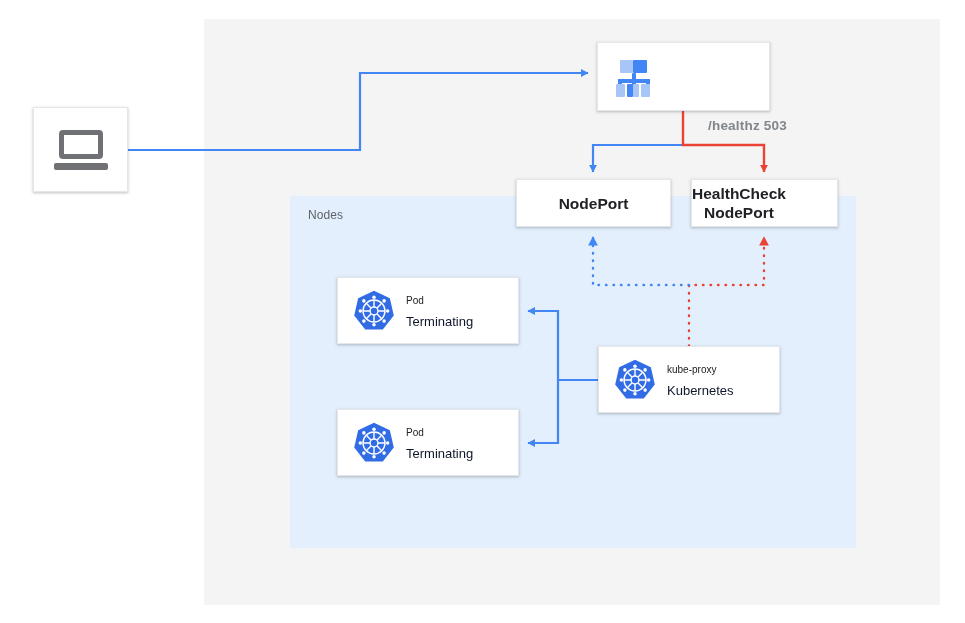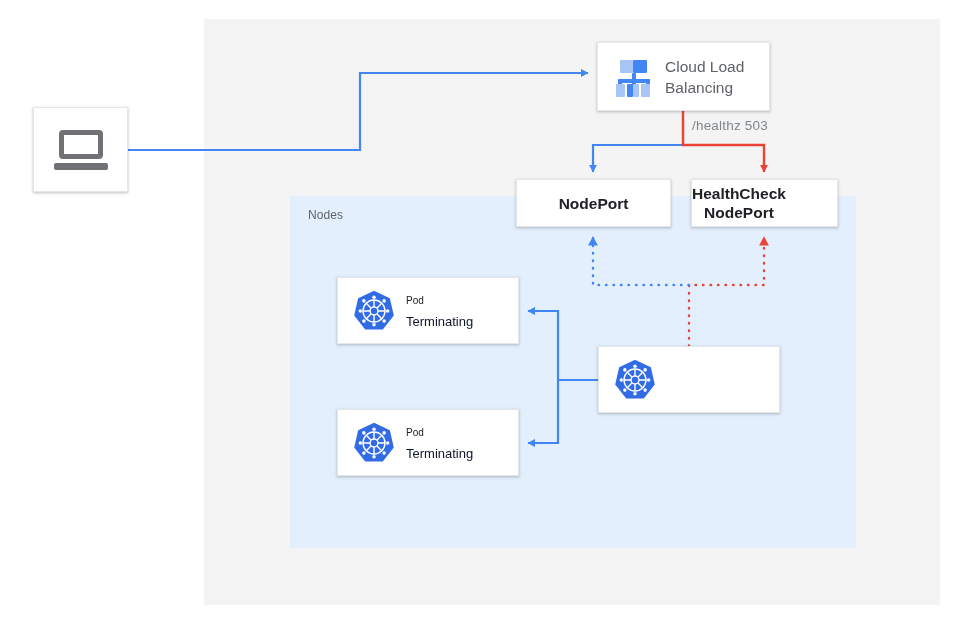--- a/index.html
+++ b/index.html
@@ -51,21 +51,21 @@
 
   
   #kubeproxy-card{left:598px;top:346px;width:182px;height:67px;padding-left:14px;}
   #pod1-card{left:337px;top:277px;width:182px;height:67px;padding-left:14px;}
   #pod2-card{left:337px;top:409px;width:182px;height:67px;padding-left:14px;}
   .k8s{width:44px;height:44px;flex:none;margin-right:10px;}
 
   
   .wires{position:absolute;left:0;top:0;width:965px;height:623px;pointer-events:none;}
 
-  .healthz{position:absolute;left:692px;top:118px;font-size:13.5px;font-weight:normal;color:#80868b;letter-spacing:.2px;}
+  .healthz{position:absolute;left:708px;top:118px;font-size:13.5px;font-weight:bold;color:#80868b;letter-spacing:.2px;}
 </style>
 </head>
 <body>
 
 <div class="stage">
 
   <div class="outer-region"></div>
   <div class="nodes-region"></div>
   <div class="nodes-label">Nodes</div>
 
@@ -126,24 +126,20 @@
         <i class="tr"></i>
         <i class="stem"></i>
         <i class="bar"></i>
       <i class="d1"></i>
         <i class="d2"></i>
         <i class="d3"></i>
       <i class="b1"></i>
         <i class="b2"></i>
         <i class="b2b"></i>
         <i class="b3"></i>
-    </div>
-    <div class="txt">
-      <div class="t1">Cloud Load</div>
-      <div class="t2">Balancing</div>
     </div>
   </div>
 
   <div class="card" id="nodeport-card">
     <div class="portlabel">NodePort</div>
   </div>
 
   <div class="card" id="hcnodeport-card">
     <div class="portlabel">
       <div>HealthCheck</div>
@@ -210,15 +206,19 @@
       </g>
       <circle cx="50" cy="19" r="4" fill="#ffffff"></circle>
       <circle cx="50" cy="81" r="4" fill="#ffffff"></circle>
       <circle cx="19" cy="50" r="4" fill="#ffffff"></circle>
       <circle cx="81" cy="50" r="4" fill="#ffffff"></circle>
       <circle cx="27" cy="27" r="4" fill="#ffffff"></circle>
       <circle cx="73" cy="73" r="4" fill="#ffffff"></circle>
       <circle cx="73" cy="27" r="4" fill="#ffffff"></circle>
       <circle cx="27" cy="73" r="4" fill="#ffffff"></circle>
     </svg>
+    <div class="txt">
+      <div class="t1">kube-proxy</div>
+      <div class="t2">Kubernetes</div>
+    </div>
   </div>
 
 </div>
 
 </body></html>

